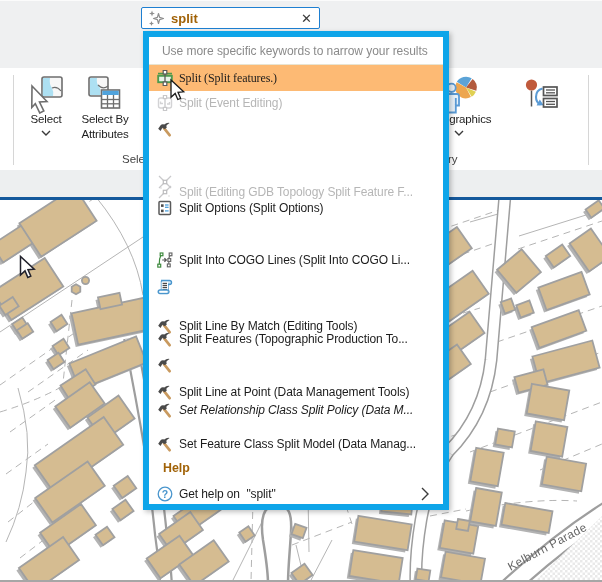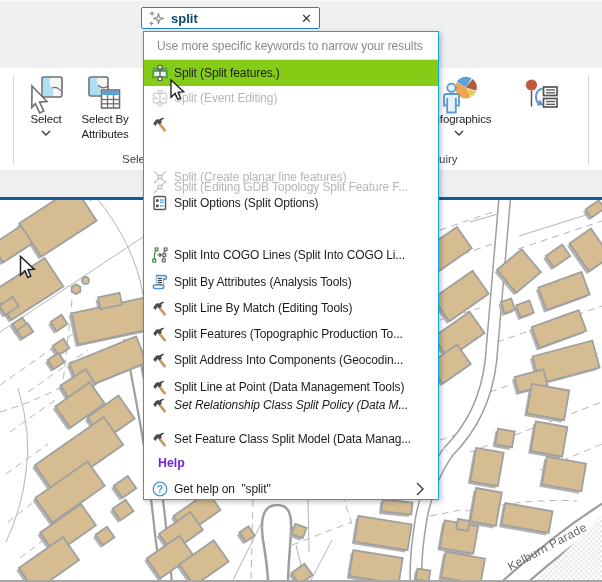--- a/index.html
+++ b/index.html
@@ -5,30 +5,30 @@
   html,body{margin:0;padding:0;}
   body{width:602px;height:582px;overflow:hidden;font-family:"Liberation Sans",sans-serif;position:relative;background:#fff;}
   #topbar{position:absolute;left:0;top:0;width:602px;height:68px;background:#eff0f1;border-top:1px solid #fbfbfb;box-sizing:border-box;}
   #ribbon{position:absolute;left:0;top:68px;width:554px;height:102px;background:#ffffff;}
   .vsep{position:absolute;width:1px;background:#d6d6d6;}
   #strip{position:absolute;left:0;top:170px;width:602px;height:27px;background:#edeff0;}
   #blueline{position:absolute;left:0;top:197px;width:602px;height:3px;background:#15599c;}
   .btnlabel{position:absolute;font-size:11.5px;letter-spacing:-0.15px;color:#1e1e1e;text-align:center;line-height:14.5px;}
   .grouplabel{position:absolute;font-size:11.5px;color:#444;white-space:nowrap;}
   #searchbox{position:absolute;left:141px;top:7px;width:177px;height:20px;background:#fff;border:1.5px solid #1e7fd1;border-radius:2px;}
-  #searchtext{position:absolute;left:29px;top:3px;font-size:13px;font-weight:bold;color:#0c4a6e;}
+  #searchtext{position:absolute;left:29px;top:3px;font-size:13px;font-weight:bold;color:#a16207;}
   #searchx{position:absolute;right:7px;top:3px;font-size:13px;color:#3a3a3a;}
-  #dropdown{position:absolute;left:143px;top:31px;width:294px;height:467px;background:#fff;border:1px solid #0ea5e9;box-shadow:2px 2px 5px rgba(0,0,0,0.25);}
+  #dropdown{position:absolute;left:143px;top:31px;width:294px;height:467px;background:#fff;border:6px solid #0ea5e9;box-shadow:2px 2px 5px rgba(0,0,0,0.25);}
   #ddheader{position:absolute;left:13px;top:7px;font-size:12px;letter-spacing:-0.05px;color:#8a8a8a;white-space:nowrap;}
   .row{position:absolute;left:0;width:100%;height:26px;}
   .row .txt{position:absolute;left:30px;top:6px;font-size:12px;letter-spacing:-0.1px;color:#1c1c1c;white-space:nowrap;}
   .row.dis .txt{color:#b6b6b6;}
   .row .ic{position:absolute;left:8px;top:5px;}
-  .hl{background:#84cc16;border-top:1px solid #e8e4d2;}
-  #helphdr{position:absolute;left:14px;font-size:12.4px;font-weight:bold;color:#6d28d9;}
+  .hl{background:#fdba74;border-top:1px solid #e8e4d2;font-family:Liberation Serif, serif;}
+  #helphdr{position:absolute;left:14px;font-size:12.4px;font-weight:bold;color:#a16207;}
   
 </style>
 </head>
 <body>
 <svg id="map" width="602" height="582" viewBox="0 0 602 582" style="position:absolute;left:0;top:0;">
   <defs>
     <pattern id="hatch" width="5" height="5" patternUnits="userSpaceOnUse">
       <rect width="5" height="5" fill="#ffffff"></rect>
       <rect width="2.5" height="2.5" fill="#e9e9e9"></rect>
       <rect x="2.5" y="2.5" width="2.5" height="2.5" fill="#e9e9e9"></rect>
@@ -331,21 +331,20 @@
         <circle cx="12" cy="12" r="0.8" fill="#d5d5d7"></circle>
     </svg>
     <div class="txt">Split (Editing GDB Topology Split Feature F...</div>
   </div>
   <div class="row dis" style="top:132px;">
     <svg class="ic" width="16" height="16" viewBox="0 0 16 16">
       <line x1="2" y1="14" x2="14" y2="2" stroke="#c9c9cb" stroke-width="1.3"></line>
       <line x1="2" y1="2" x2="14" y2="14" stroke="#c9c9cb" stroke-width="1.3"></line>
       <rect x="6.3" y="6.3" width="3.4" height="3.4" fill="#fff" stroke="#bcbcbe" stroke-width="1.2"></rect>
     </svg>
-    <div class="txt">Split (Create planar line features)</div>
   </div>
   <div class="row" style="top:158px;text-decoration:underline;">
     <svg class="ic" width="16" height="16" viewBox="0 0 16 16">
       <rect x="2" y="1.5" width="11.5" height="13" rx="1" fill="#fff" stroke="#5a5a5a" stroke-width="1.5"></rect>
       <rect x="4" y="4.3" width="2.6" height="2.6" fill="#4a4a4a"></rect>
       <rect x="4" y="9.6" width="2.6" height="2.6" fill="#4a4a4a"></rect>
       <g stroke="#4da0dc" stroke-width="1.3">
         <line x1="8" y1="5" x2="11.6" y2="5"></line>
           <line x1="8" y1="7.3" x2="11.6" y2="7.3"></line>
         <line x1="8" y1="10.9" x2="11.6" y2="10.9"></line>
@@ -378,39 +377,37 @@
       <path d="M11,5.5 Q12,4.5 12.8,5.2" fill="none" stroke="#4a96cd" stroke-width="1"></path>
       <g stroke="#4a4a4a" stroke-width="1.2">
         <line x1="5.6" y1="4.4" x2="10" y2="4.4"></line>
           <line x1="5.6" y1="6.4" x2="10" y2="6.4"></line>
         <line x1="5.6" y1="8.4" x2="10" y2="8.4"></line>
           <line x1="5.6" y1="10.4" x2="10" y2="10.4"></line>
       </g>
       <path d="M3,11 L10.5,11 Q12,11 12,12.8 Q12,14.5 10.5,14.5 L3,14.5 Q1.2,14.5 1.2,12.8 Q1.2,11 3,11 Z" fill="#cfe7f7" stroke="#4a96cd" stroke-width="1.4"></path>
       <rect x="2.6" y="11.9" width="7.5" height="1.7" fill="#fff"></rect>
     </svg>
-    <div class="txt">Split By Attributes (Analysis Tools)</div>
-  </div>
-  <div class="row" style="top:263px;">
+  </div>
+  <div class="row" style="top:276px;">
       <svg class="ic ham" width="16" height="16" viewBox="0 0 16 16">
         <use href="#hamref"></use>
       </svg>
       <div class="txt">Split Line By Match (Editing Tools)</div>
     </div>
   <div class="row" style="top:289px;">
       <svg class="ic ham" width="16" height="16" viewBox="0 0 16 16">
         <use href="#hamref"></use>
       </svg>
       <div class="txt">Split Features (Topographic Production To...</div>
     </div>
   <div class="row" style="top:315px;">
       <svg class="ic ham" width="16" height="16" viewBox="0 0 16 16">
         <use href="#hamref"></use>
       </svg>
-      <div class="txt">Split Address Into Components (Geocodin...</div>
     </div>
   <div class="row" style="top:342px;">
       <svg class="ic ham" width="16" height="16" viewBox="0 0 16 16">
         <use href="#hamref"></use>
       </svg>
       <div class="txt">Split Line at Point (Data Management Tools)</div>
     </div>
   <div class="row" style="top:360px;font-style:italic;">
       <svg class="ic ham" width="16" height="16" viewBox="0 0 16 16">
         <use href="#hamref"></use>

